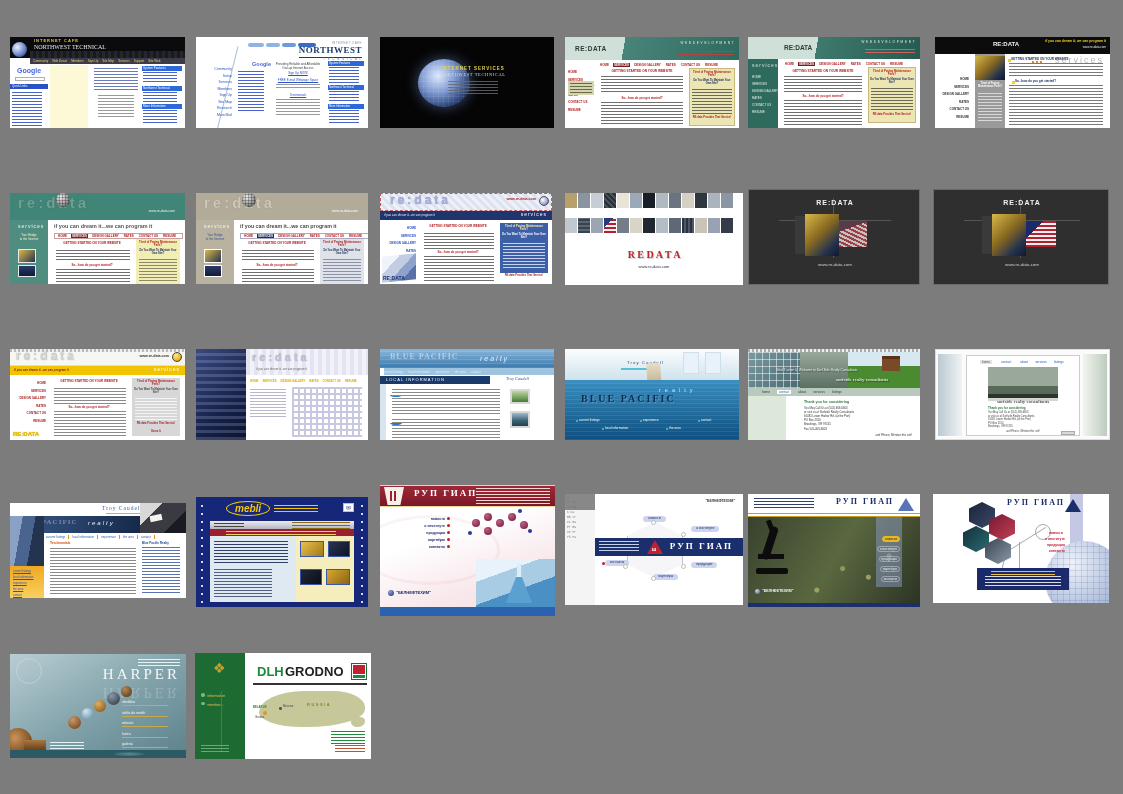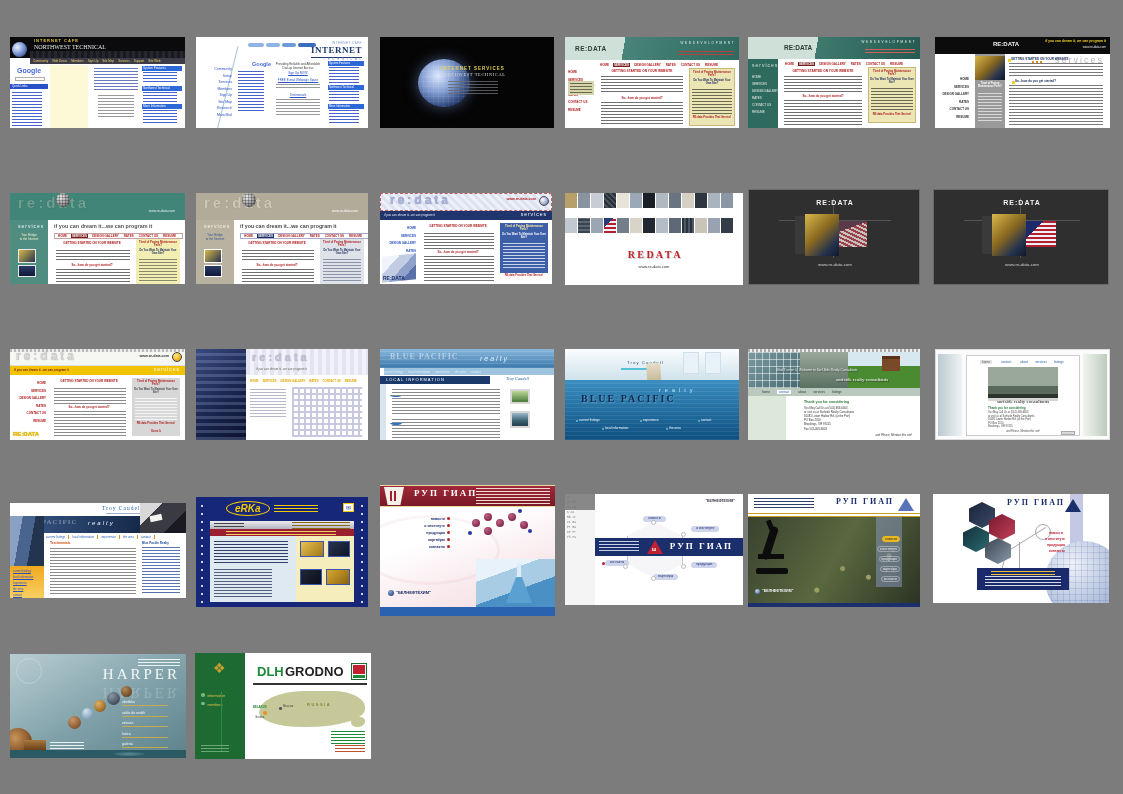--- a/index.html
+++ b/index.html
@@ -78,21 +78,21 @@
   <div class="bars" style="--c:#4a62cc;left:133px;top:73px;width:34px;height:14px"></div>
 </div>
 
 <div class="thumb" style="left:196px;top:37px;width:172px;height:91px">
   <div class="a" style="left:30px;top:8px;width:1px;height:95px;background:#a8c0dc;transform:rotate(14deg)"></div>
   <div class="a" style="left:52px;top:6px;width:16px;height:4px;border-radius:2px;background:#8fb4e4"></div>
   <div class="a" style="left:70px;top:6px;width:14px;height:4px;border-radius:2px;background:#8fb4e4"></div>
   <div class="a" style="left:86px;top:6px;width:14px;height:4px;border-radius:2px;background:#6f9cd8"></div>
   <div class="a" style="left:102px;top:6px;width:18px;height:4px;border-radius:2px;background:#3a6cc0"></div>
   <div class="t" style="right:6px;top:5px;font-size:3px;color:#7a94c0;letter-spacing:.5px">INTERNET CAFE</div>
-  <div class="t serif" style="right:6px;top:9px;font-size:9px;color:#1c3a6e;font-weight:bold;letter-spacing:.5px;border-bottom:1px solid #1c3a6e;padding-bottom:1px">INTERNET</div>
+  <div class="t serif" style="right:6px;top:9px;font-size:9px;color:#1c3a6e;font-weight:bold;letter-spacing:.5px;border-bottom:1px solid #1c3a6e;padding-bottom:1px">NORTHWEST</div>
   <div class="t" style="right:6px;top:21px;font-size:2.8px;color:#5a7ab0;letter-spacing:1px">T E C H N I C A L</div>
   <div class="vlist nwmenu" style="left:4px;top:30px;width:32px;align-items:flex-end">
       <span>Community</span>
       <span>Setup</span>
       <span>Services</span>
       <span>Members</span>
       <span>Sign Up</span>
       <span>Site Map</span>
       <span>Research</span>
       <span>Main Mail</span>
@@ -527,21 +527,21 @@
     </div>
   <div class="t" style="left:40px;top:39px;font-size:3.4px;font-weight:bold;color:#d05010">Testimonials</div>
   <div class="bars" style="--c:#8a8a8a;left:40px;top:45px;width:86px;height:46px"></div>
   <div class="t" style="left:132px;top:39px;font-size:3px;font-weight:bold;color:#1a4a9a">Blue Pacific Realty</div>
   <div class="bars" style="--c:#5a74b0;left:132px;top:44px;width:38px;height:48px"></div>
 </div>
 
 <div class="thumb" style="left:196px;top:497px;width:172px;height:110px;background:#16277a">
   <div class="a" style="left:5px;top:4px;width:2px;height:102px;background:repeating-linear-gradient(0deg,#cfd8f4 0 2px,transparent 2px 8px)"></div>
   <div class="a" style="right:5px;top:4px;width:2px;height:102px;background:repeating-linear-gradient(0deg,#cfd8f4 0 2px,transparent 2px 8px)"></div>
-  <div class="t" style="left:30px;top:4px;font-size:10px;font-style:italic;font-weight:bold;color:#f5c800;border:1px solid #f5c800;border-radius:50%;padding:1px 8px">eRKa</div>
+  <div class="t" style="left:30px;top:4px;font-size:10px;font-style:italic;font-weight:bold;color:#f5c800;border:1px solid #f5c800;border-radius:50%;padding:1px 8px">mebli</div>
   <div class="bars" style="--c:#f5c800;left:78px;top:8px;width:44px;height:8px"></div>
   <div class="a" style="right:14px;top:6px;width:11px;height:9px;background:#fff;border:1px solid #f5c800;color:#16277a;font-size:6px;text-align:center;line-height:9px">✉</div>
   <div class="a" style="left:14px;top:24px;width:144px;height:8px;background:linear-gradient(#ececf0,#b4b4c0)"></div>
   <div class="bars" style="--c:#444;left:18px;top:26px;width:30px;height:4px"></div>
   <div class="bars" style="--c:#8a6a10;left:96px;top:25px;width:58px;height:7px"></div>
   <div class="a" style="left:14px;top:32px;width:144px;height:7px;background:#9c1f30"></div>
   <div class="bars" style="--c:#f0d060;left:30px;top:33.5px;width:110px;height:4px"></div>
   <div class="a" style="left:14px;top:39px;width:86px;height:66px;background:#dfe9f2"></div>
   <div class="a" style="left:100px;top:39px;width:58px;height:66px;background:#f5eebc"></div>
   <div class="bars" style="--c:#30406a;left:18px;top:44px;width:74px;height:24px"></div>

